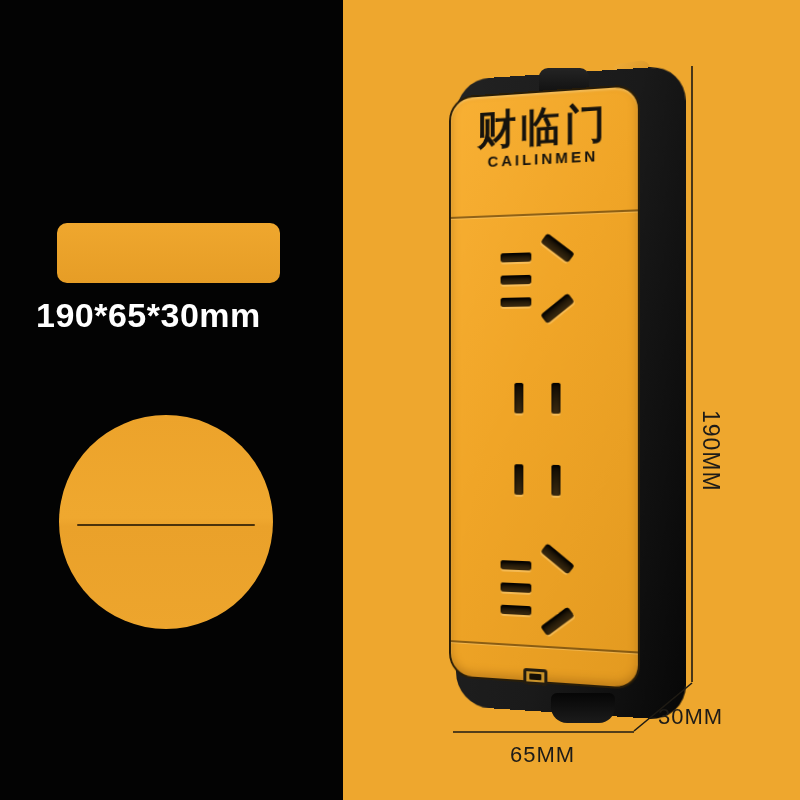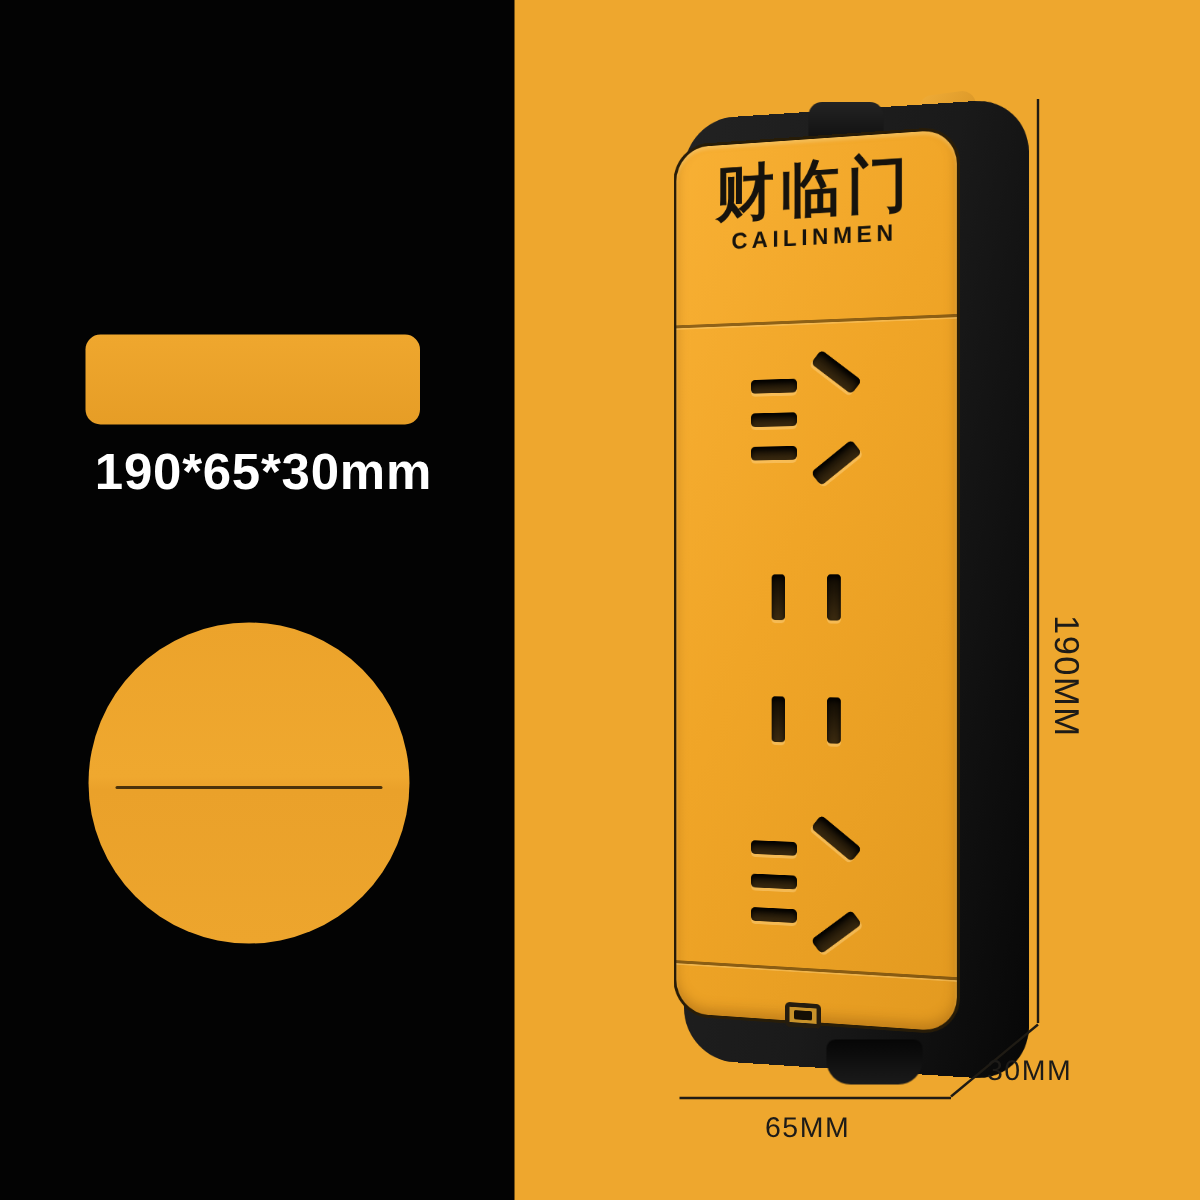--- a/index.html
+++ b/index.html
@@ -7,21 +7,21 @@
     width:800px;height:800px;position:relative;overflow:hidden;
     background:#000;font-family:"Liberation Sans",sans-serif;
   }
   
   .left-panel{position:absolute;left:0;top:0;width:343px;height:800px;background:#030303;}
   .right-panel{position:absolute;left:343px;top:0;width:457px;height:800px;background:#EEA72E;}
 
   
   .swatch-rect{position:absolute;left:57px;top:223px;width:223px;height:60px;border-radius:10px;
     background:linear-gradient(180deg,#EFA72E,#E69D26);}
-  .size-caption{position:absolute;left:36px;top:296px;width:252px;text-align:right;
+  .size-caption{position:absolute;left:36px;top:296px;width:252px;text-align:left;
     color:#FFFFFF;font-size:34px;font-weight:bold;letter-spacing:.5px;}
   .swatch-circle{position:absolute;left:59px;top:415px;width:214px;height:214px;border-radius:50%;
     background:linear-gradient(180deg,#ECA32B 0%,#EFA82F 48%,#EAA12A 52%,#EDA52D 100%);}
   .circle-seam{position:absolute;left:18px;right:18px;top:109px;height:2px;
     background:rgba(35,22,4,0.8);border-radius:1px;}
 
   
   .hang-tab{position:absolute;left:614px;top:62px;width:38px;height:38px;border-radius:9px;
     background:linear-gradient(135deg,#EFAC38,#D28E1F);transform:rotate(-8deg);
     box-shadow:-3px 4px 0 rgba(10,8,4,.55);z-index:2;}
@@ -54,21 +54,21 @@
   .slot-v{width:9px;height:30px;border-radius:2.5px;}
   .slot-slant{width:34px;height:11px;left:91px;}
   .rot-a{transform:rotate(38deg);} .rot-b{transform:rotate(-38deg);}
 
   .indicator{position:absolute;left:74px;top:564px;width:24px;height:16px;box-sizing:border-box;
     border:3px solid #241c0f;border-radius:3px;background:#c8922a;}
   .indicator-hole{position:absolute;left:3px;top:2px;width:12px;height:6px;background:#140e05;border-radius:1px;}
 
   
   .dim-lines{position:absolute;left:0;top:0;width:800px;height:800px;z-index:5;pointer-events:none;}
-  .dim-label{position:absolute;color:#1d1b18;font-size:19px;font-weight:500;letter-spacing:1px;z-index:6;}
+  .dim-label{position:absolute;color:#1d1b18;font-size:22px;font-weight:500;letter-spacing:1px;z-index:6;}
   .dim-height{left:724px;top:410px;font-size:23px;transform:rotate(90deg);transform-origin:0 0;}
   .dim-depth{left:658px;top:704px;}
   .dim-width{left:510px;top:742px;}
 </style>
 </head>
 <body>
 
 <div class="left-panel">
   <div class="swatch-rect"></div>
   <div class="size-caption">190*65*30mm</div>

